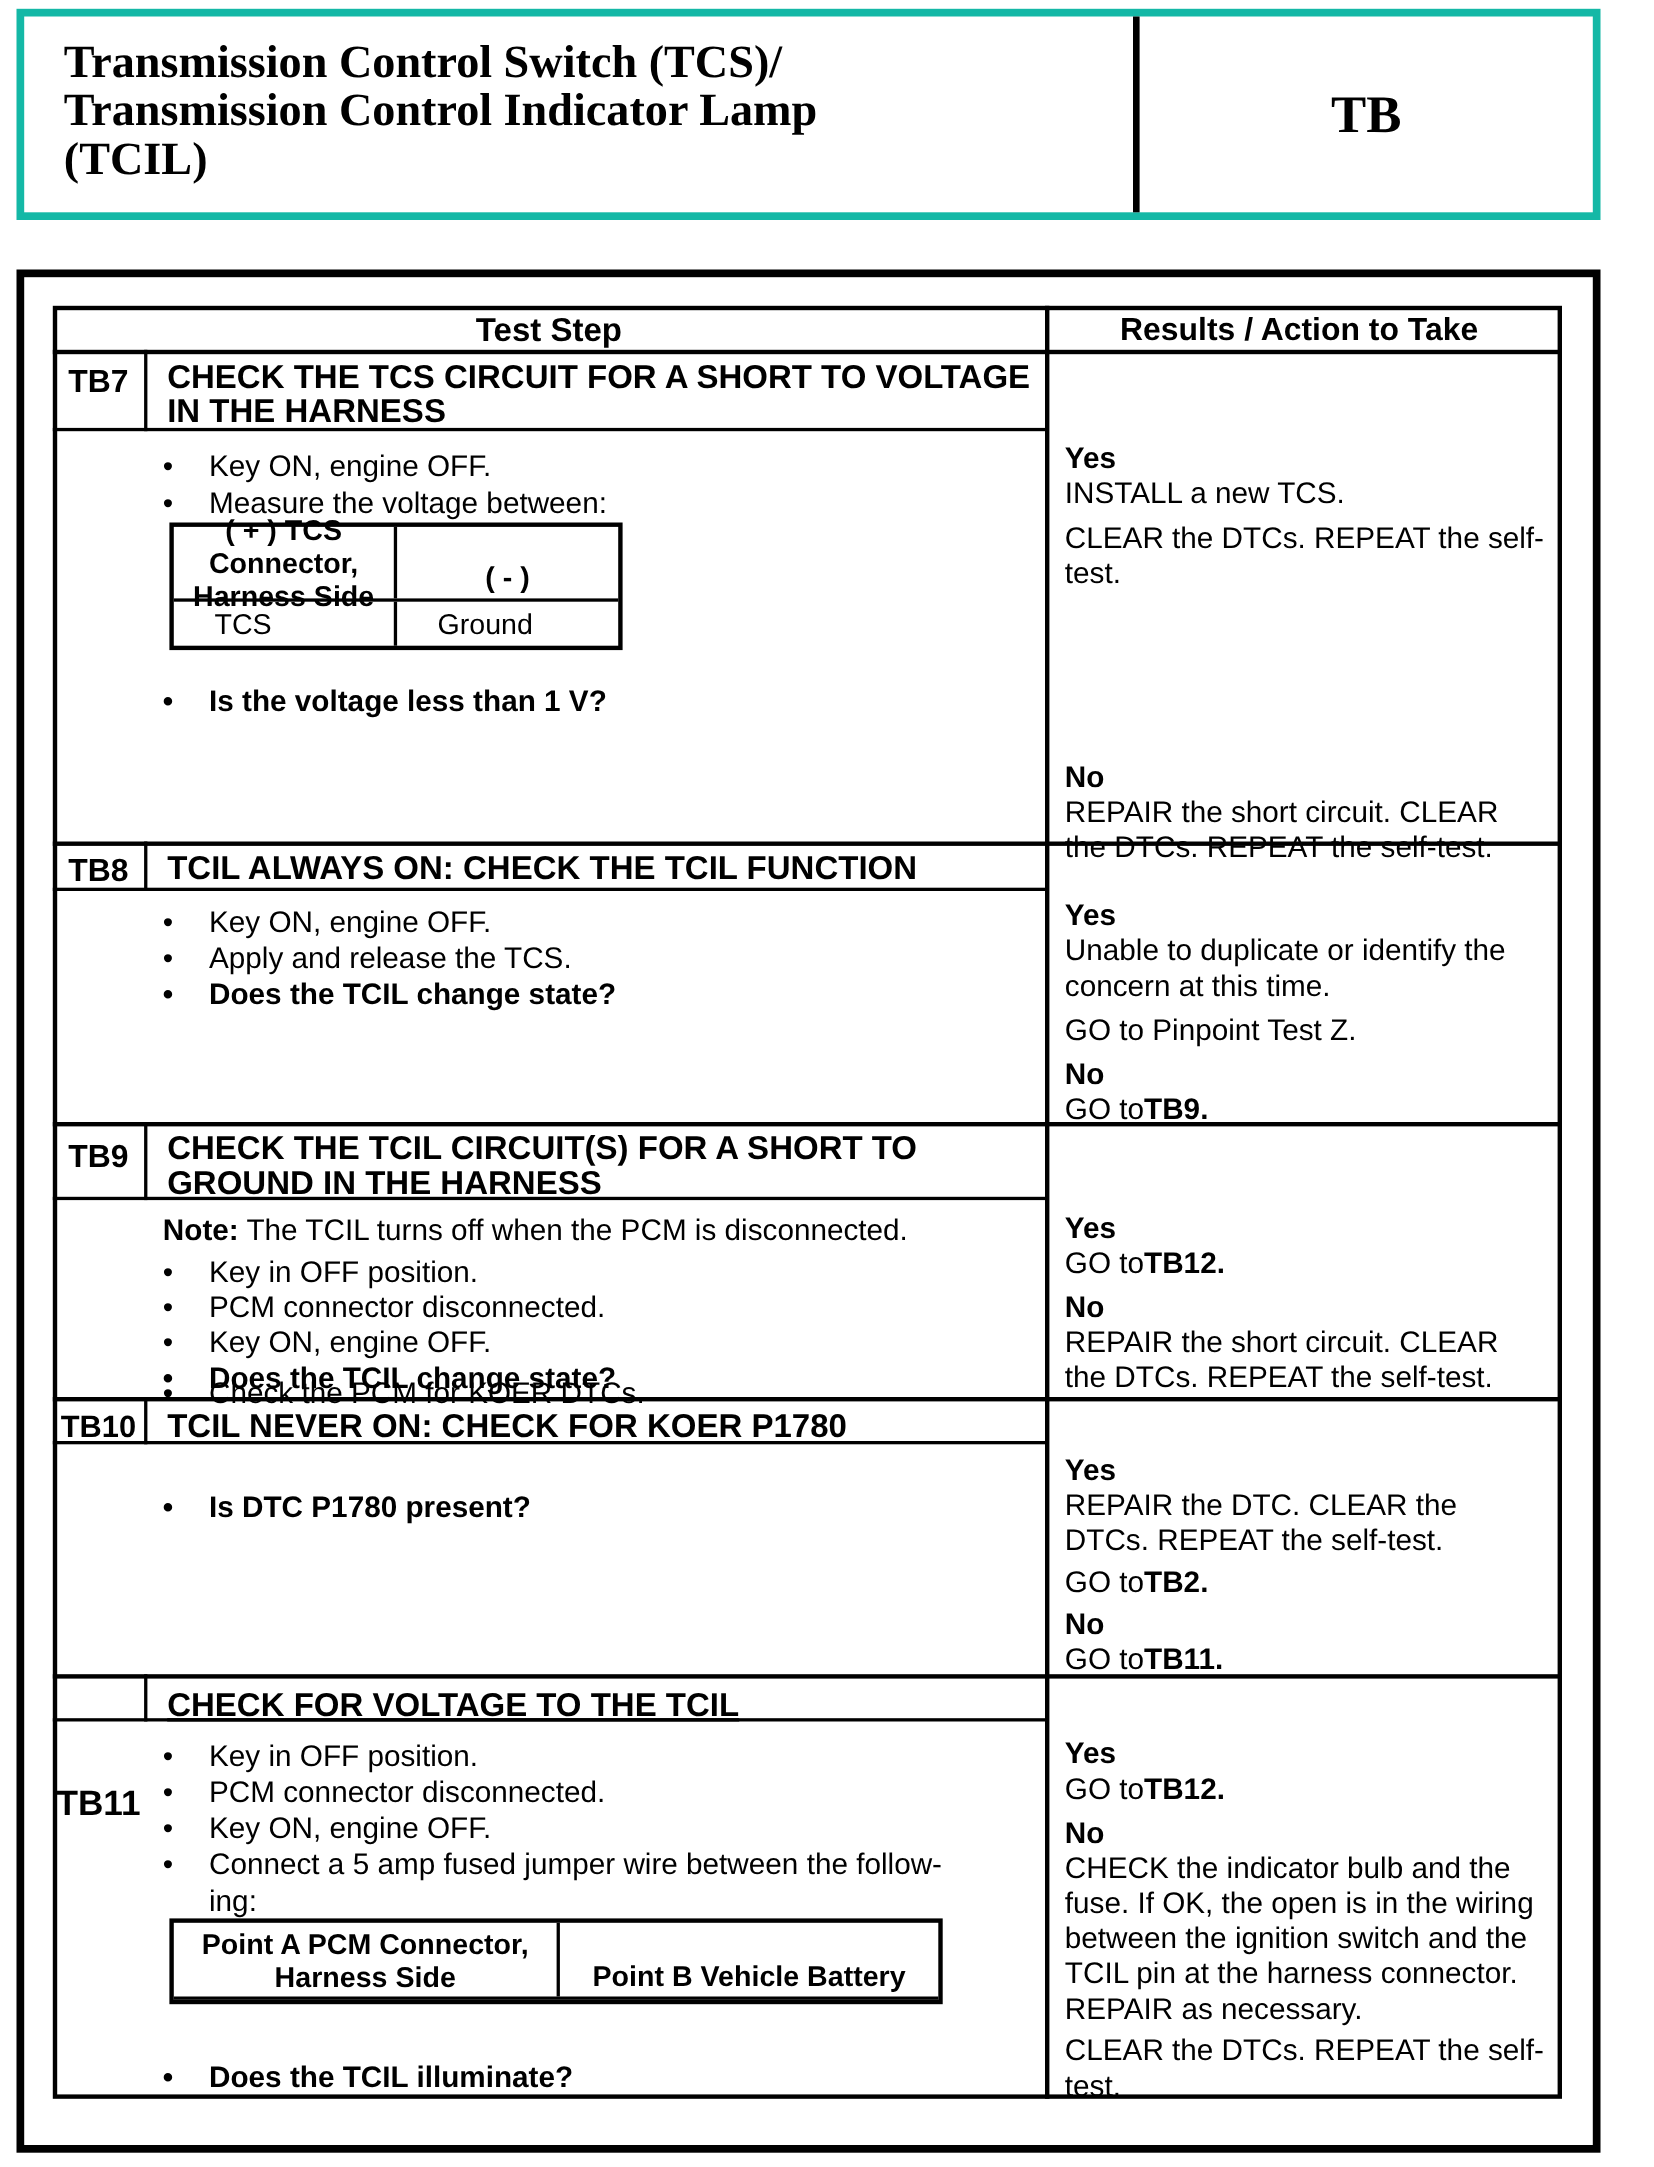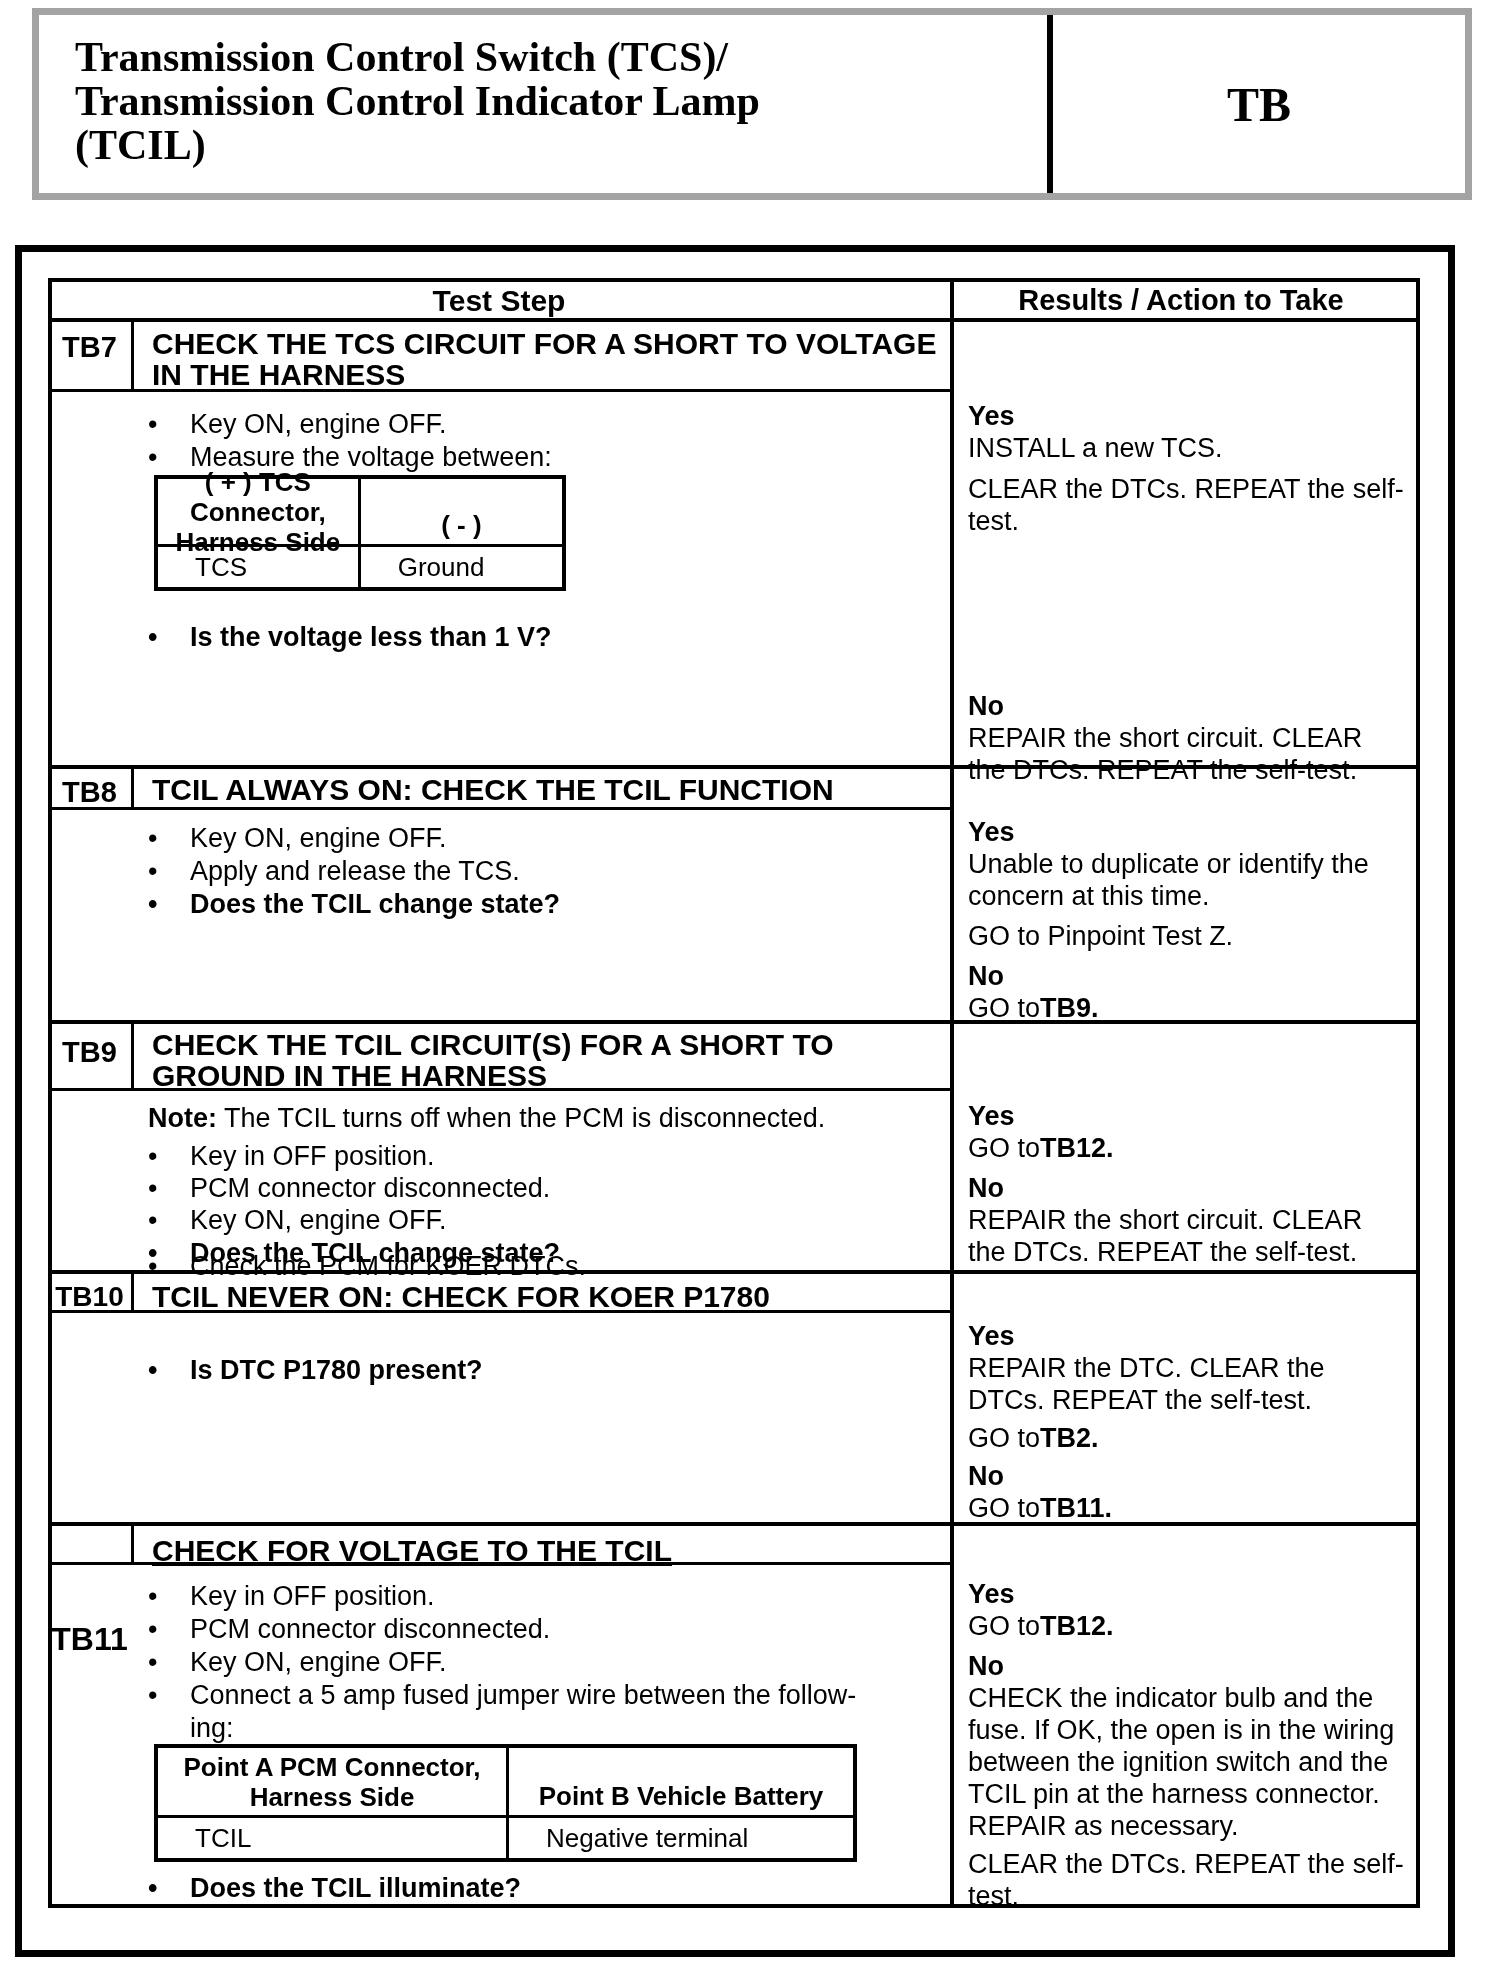--- a/index.html
+++ b/index.html
@@ -4,21 +4,21 @@
 <style>
   * { margin:0; padding:0; box-sizing:border-box; }
   html,body { background:#e8e8e8; }
   .page {
     position:relative; width:1504px; height:1970px; background:#ffffff;
     font-family:"Liberation Sans", sans-serif; color:#000;
     margin:0 auto; overflow:hidden;
   }
   
   .title-box { position:absolute; left:15px; top:8px; width:1440px; height:192px;
-    border:7px solid #a3a3a3; display:flex;margin-left:17px; }
+    border:7px solid #14b8a6; display:flex; }
   .title-left { flex:1; padding:20px 10px 0 36px;
     font-family:"Liberation Serif", serif; font-weight:bold; font-size:42px; line-height:44px; }
   .title-right { width:418px; border-left:6px solid #000; display:flex;
     align-items:center; justify-content:center;
     font-family:"Liberation Serif", serif; font-weight:bold; font-size:48px; }
   
   .outer { position:absolute; left:15px; top:245px; width:1440px; height:1712px;
     border:7px solid #000; }
   
   .grid { position:absolute; left:48px; top:278px; width:1372px; height:1630px;
@@ -185,24 +185,20 @@
   <div class="cont" style="top:1712px;">ing:</div>
 
   <div class="mt" style="left:154px; top:1744px; width:703px;">
     <div class="hrow" style="height:70px;">
       <div class="cell cdiv hc" style="width:351px;">
         <div>Point A PCM Connector,</div>
         <div>Harness Side</div>
       </div>
       <div class="cell hb" style="width:344px;">Point B Vehicle Battery</div>
     </div>
-    <div class="drow" style="height:40px;">
-      <div class="cell cdiv dc" style="width:351px;">TCIL</div>
-      <div class="cell dc" style="width:344px;">Negative terminal</div>
-    </div>
   </div>
 
   <div class="bullet bb" style="top:1872px;"><span class="dot">•</span><span>Does the TCIL illuminate?</span></div>
 
   <div class="rc" style="top:1578px;">
     <p class="lbl" style="margin-bottom:0;">Yes</p>
     <p style="margin-bottom:8px;"><span>GO to</span><span class="ref">TB12.</span></p>
     <p class="lbl" style="margin-bottom:0;">No</p>
     <p style="margin-bottom:6px;">CHECK the indicator bulb and the fuse. If OK, the open is in the wiring between the ignition switch and the TCIL pin at the harness connector. REPAIR as necessary.</p>
     <p>CLEAR the DTCs. REPEAT the self-test.</p>

